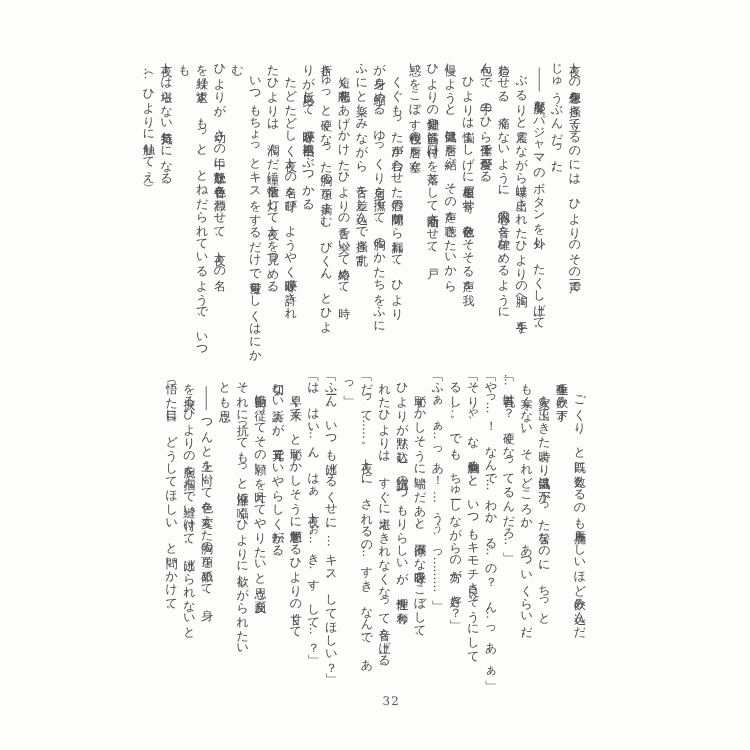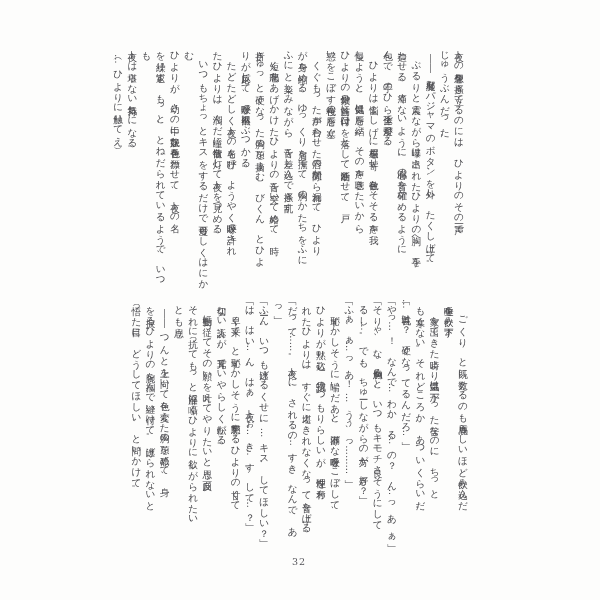--- a/index.html
+++ b/index.html
@@ -33,21 +33,21 @@
     padding: 0;
   }
   p.line.indent {
     text-indent: 9.6px;       
   }
   .page-number {
     position: absolute;
     top: 556px;
     left: 292px;
     width: 28px;
-    text-align: left;
+    text-align: right;
     font-size: 9.5px;
     letter-spacing: 1px;
     color: #55555a;
   }
 </style>
 </head>
 <body>
 
 <div class="page">
   <section class="band band-top">

